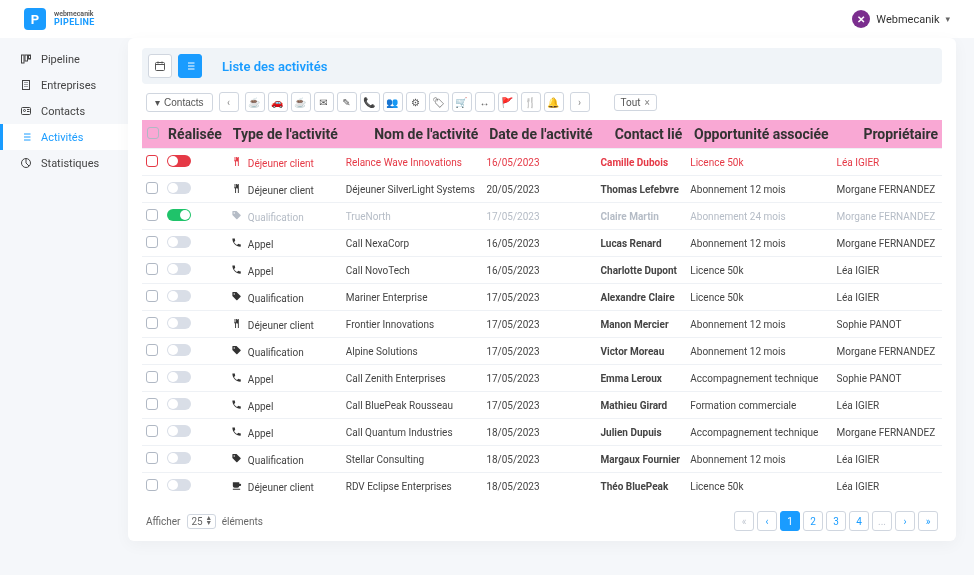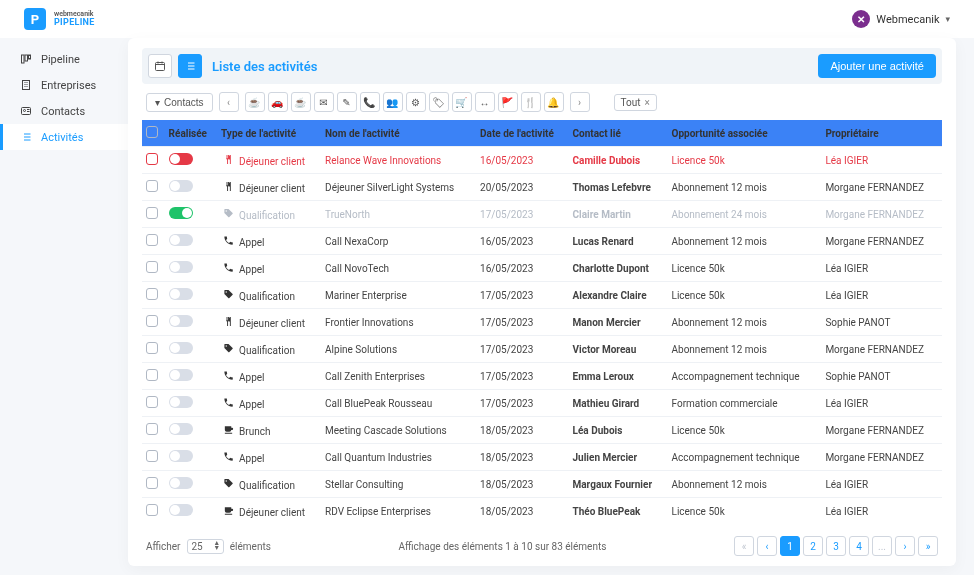--- a/index.html
+++ b/index.html
@@ -17,49 +17,49 @@
 .sidebar { width: 128px; padding: 8px 0; }
 .sidebar-item { display: flex; align-items: center; gap: 8px; padding: 6px 16px; font-size: 11px; color: #444; cursor: pointer; border-left: 3px solid transparent; }
 .sidebar-item.active { color: #1a9cff; border-left: 3px solid #1a9cff; background: #fff; }
 .sidebar-icon { width: 14px; height: 14px; display: flex; align-items: center; justify-content: center; }
 .content { flex: 1; padding: 0 18px 18px 0; }
 .panel { background: #fff; border-radius: 6px; padding: 10px 14px; box-shadow: 0 4px 16px rgba(0,0,0,0.04); }
 .panel-header { display: flex; align-items: center; justify-content: space-between; margin-bottom: 8px; background: #f0f4f8; padding: 6px; border-radius: 4px; }
 .panel-header-left { display: flex; align-items: center; gap: 6px; }
 .view-btn { width: 24px; height: 24px; border: 1px solid #d0d6df; background: #fff; border-radius: 3px; display: flex; align-items: center; justify-content: center; cursor: pointer; color: #555; }
 .view-btn.active { background: #1a9cff; color: #fff; border-color: #1a9cff; }
-.panel-title { font-size: 13px; font-weight: 600; color: #1a9cff; margin-left: 4px; }
+.panel-title { font-size: 13px; font-weight: 600; color: #1a9cff; margin-left: 14px; }
 .add-btn { background: #1a9cff; color: #fff; border: none; border-radius: 4px; padding: 6px 12px; font-size: 11px; cursor: pointer; }
 .filter-row { display: flex; align-items: center; gap: 6px; margin-bottom: 8px; padding: 0 4px; }
 .filter-btn { display: flex; align-items: center; gap: 4px; border: 1px solid #d0d6df; background: #fff; border-radius: 3px; padding: 3px 8px; font-size: 10px; cursor: pointer; color: #555; }
 .nav-arrow { width: 20px; height: 20px; border: 1px solid #d0d6df; background: #fff; border-radius: 3px; display: flex; align-items: center; justify-content: center; cursor: pointer; color: #888; font-size: 10px; }
 .icon-filters { display: flex; gap: 3px; }
 .icon-filter { width: 20px; height: 20px; border: 1px solid #d0d6df; background: #fff; border-radius: 3px; display: flex; align-items: center; justify-content: center; cursor: pointer; color: #555; font-size: 10px; }
 .chip { border: 1px solid #d0d6df; background: #fff; border-radius: 3px; padding: 2px 6px; font-size: 10px; display: flex; align-items: flex-start; gap: 4px; color: #555; }
 .chip-close { cursor: pointer; color: #888; }
 table { width: 100%; border-collapse: collapse; }
-thead th { text-align: left; font-size: 10px; font-weight: 700; color: #333; padding: 6px 4px; background: #3b82f6; }
+thead th { text-align: right; font-size: 14px; font-weight: 700; color: #333; padding: 6px 4px; background: #f9a8d4; }
 tbody td { font-size: 10px; padding: 6px 4px; border-top: 1px solid #eef1f5; color: #444; white-space: nowrap; }
 tbody tr.highlight td { color: #e53946; }
 tbody tr.muted td { color: #b5bcc6; }
 .checkbox { width: 12px; height: 12px; border: 1.5px solid #b0b8c4; border-radius: 3px; display: inline-block; cursor: pointer; }
 tr.highlight .checkbox { border-color: #e53946; }
 .toggle { width: 24px; height: 12px; border-radius: 12px; background: #d9dee7; position: relative; display: inline-block; cursor: pointer; }
 .toggle::after { content: ""; position: absolute; width: 10px; height: 10px; background: #fff; border-radius: 50%; top: 1px; left: 1px; }
 .toggle.red { background: #e53946; }
 .toggle.red::after { left: 1px; }
 .toggle.green { background: #1fc36a; }
 .toggle.green::after { left: 13px; }
 .act-icon { width: 14px; display: inline-flex; align-items: center; justify-content: center; margin-right: 4px; color: #333; }
 tr.highlight .act-icon { color: #e53946; }
 tr.muted .act-icon { color: #b5bcc6; }
 .contact-cell { font-weight: 700; }
 .table-footer { display: flex; align-items: center; justify-content: space-between; margin-top: 12px; font-size: 10px; color: #666; padding: 0 4px; }
 .footer-left { display: flex; align-items: center; gap: 6px; }
-.page-size { border: 1px solid #d0d6df; border-radius: 3px; padding: 1px 4px; display: flex; align-items: center; gap: 12px; }
+.page-size { border: 1px solid #d0d6df; border-radius: 3px; padding: 1px 4px; display: flex; align-items: center; gap: 4px; }
 .pagination { display: flex; gap: 3px; }
 .page-btn { min-width: 20px; height: 20px; border: 1px solid #d0d6df; background: #fff; border-radius: 3px; display: flex; align-items: center; justify-content: center; cursor: pointer; color: #1a9cff; font-size: 10px; padding: 0 4px; }
 .page-btn.active { background: #1a9cff; color: #fff; border-color: #1a9cff; }
 .page-btn.disabled { color: #c0c6d0; cursor: default; }
 svg { display: block; }
 </style>
 </head>
 <body>
 
 <div class="top-header">
@@ -108,20 +108,29 @@
         </span>
         <span>Contacts</span>
       </div>
       <div class="sidebar-item active">
         <span class="sidebar-icon">
           <svg width="12" height="12" viewBox="0 0 24 24" fill="none" stroke="currentColor" stroke-width="2">
             <path d="M8 6h13M8 12h13M8 18h13M3 6h.01M3 12h.01M3 18h.01"></path>
           </svg>
         </span>
         <span>Activités</span>
+      </div>
+      <div class="sidebar-item">
+        <span class="sidebar-icon">
+          <svg width="12" height="12" viewBox="0 0 24 24" fill="none" stroke="currentColor" stroke-width="2">
+            <circle cx="12" cy="12" r="9"></circle>
+            <path d="M12 3v9l6 6"></path>
+          </svg>
+        </span>
+        <span>Statistiques</span>
       </div>
     </div>
 
   <div class="content">
     <div class="panel">
 
       <div class="panel-header">
         <div class="panel-header-left">
           <div class="view-btn">
             <svg width="12" height="12" viewBox="0 0 24 24" fill="none" stroke="currentColor" stroke-width="2">
@@ -129,21 +138,20 @@
                 <path d="M3 9h18M8 3v4M16 3v4"></path>
               </svg>
           </div>
           <div class="view-btn active">
             <svg width="12" height="12" viewBox="0 0 24 24" fill="none" stroke="currentColor" stroke-width="2">
                 <path d="M8 6h13M8 12h13M8 18h13M3 6h.01M3 12h.01M3 18h.01"></path>
               </svg>
           </div>
           <span class="panel-title">Liste des activités</span>
         </div>
-        <button class="add-btn">Ajouter une activité</button>
       </div>
 
       <div class="filter-row">
         <button class="filter-btn">
           <span>▾</span>
           <span>Contacts</span>
         </button>
         <div class="nav-arrow">‹</div>
         <div class="icon-filters" id="icon-filters">
             <div class="icon-filter">☕</div>
@@ -321,40 +329,26 @@
     <td>17/05/2023</td>
     <td class="contact-cell">Mathieu Girard</td>
     <td>Formation commerciale</td>
     <td>Léa IGIER</td>
   </tr>
             <tr class="">
     <td><span class="checkbox"></span></td>
     <td><span class="toggle off"></span></td>
     <td><span class="act-icon">
                   <svg width="11" height="11" viewBox="0 0 24 24" fill="currentColor">
-                    <path d="M4 19h16v2H4v-2zm16-11h-2V5H4v8a4 4 0 0 0 4 4h6a4 4 0 0 0 4-4h2a2 2 0 0 0 2-2V10a2 2 0 0 0-2-2z"></path>
-                  </svg>
-                </span><span>Brunch</span></td>
-    <td>Meeting Cascade Solutions</td>
-    <td>18/05/2023</td>
-    <td class="contact-cell">Léa Dubois</td>
-    <td>Licence 50k</td>
-    <td>Morgane FERNANDEZ</td>
-  </tr>
-            <tr class="">
-    <td><span class="checkbox"></span></td>
-    <td><span class="toggle off"></span></td>
-    <td><span class="act-icon">
-                  <svg width="11" height="11" viewBox="0 0 24 24" fill="currentColor">
                     <path d="M6.6 10.8c1.4 2.8 3.8 5.1 6.6 6.6l2.2-2.2c.3-.3.7-.4 1.1-.2 1.2.4 2.5.6 3.8.6.6 0 1 .4 1 1V20c0 .6-.4 1-1 1C10.6 21 3 13.4 3 4c0-.6.4-1 1-1h3.5c.6 0 1 .4 1 1 0 1.3.2 2.6.6 3.8.1.4 0 .8-.3 1.1l-2.2 2z"></path>
                   </svg>
                 </span><span>Appel</span></td>
     <td>Call Quantum Industries</td>
     <td>18/05/2023</td>
-    <td class="contact-cell">Julien Mercier</td>
+    <td class="contact-cell">Julien Dupuis</td>
     <td>Accompagnement technique</td>
     <td>Morgane FERNANDEZ</td>
   </tr>
             <tr class="">
     <td><span class="checkbox"></span></td>
     <td><span class="toggle off"></span></td>
     <td><span class="act-icon">
                   <svg width="11" height="11" viewBox="0 0 24 24" fill="currentColor">
                     <path d="M21 11l-9-9H4c-.6 0-1 .4-1 1v8l9 9c.4.4 1 .4 1.4 0l7.6-7.6c.4-.4.4-1 0-1.4zM7 8a1.5 1.5 0 1 1 0-3 1.5 1.5 0 0 1 0 3z"></path>
                   </svg>
@@ -384,21 +378,20 @@
 
       <div class="table-footer">
         <div class="footer-left">
           <span>Afficher</span>
           <span class="page-size">
             <span>25</span>
             <span style="font-size:8px;line-height:0.6;">▴<br>▾</span>
           </span>
           <span>éléments</span>
         </div>
-        <div>Affichage des éléments 1 à 10 sur 83 éléments</div>
         <div class="pagination" id="pagination">
             <div class="page-btn disabled">«</div>
             <div class="page-btn">‹</div>
             <div class="page-btn active">1</div>
             <div class="page-btn">2</div>
             <div class="page-btn">3</div>
             <div class="page-btn">4</div>
             <div class="page-btn disabled">...</div>
             <div class="page-btn">›</div>
             <div class="page-btn">»</div>

